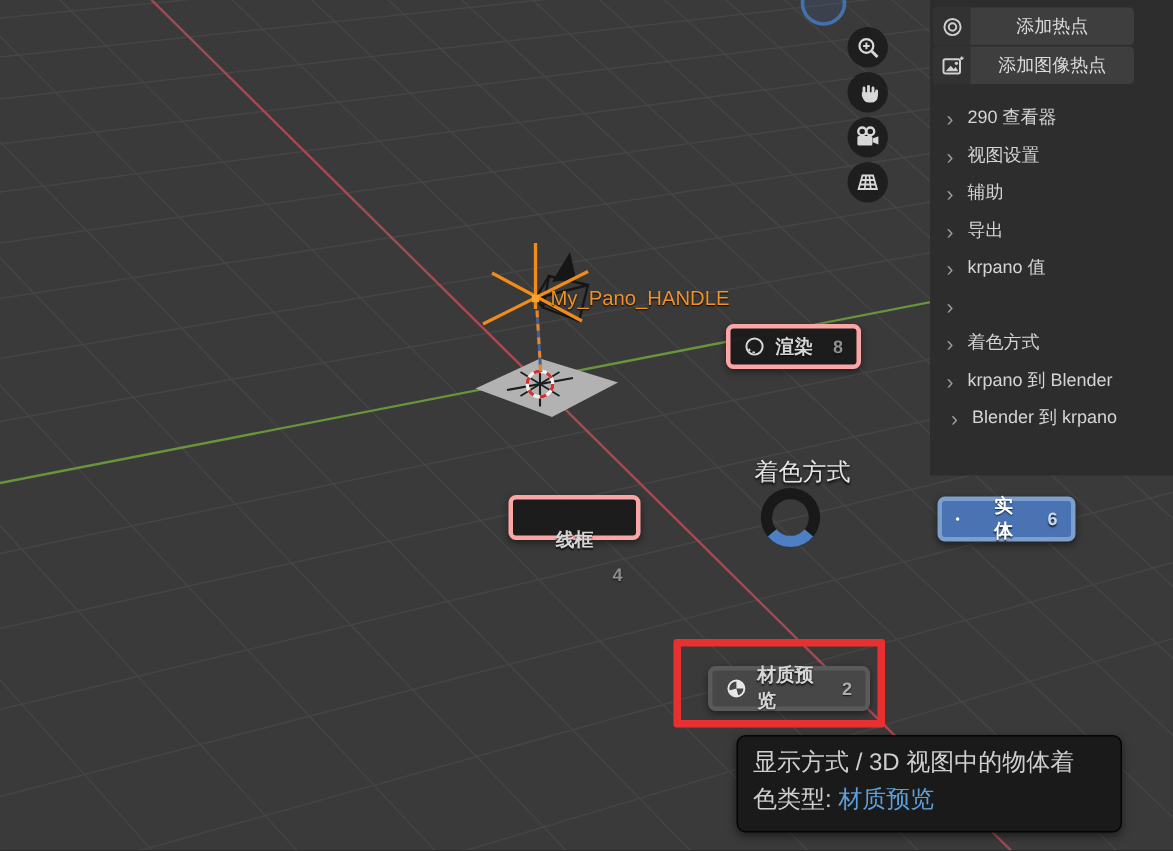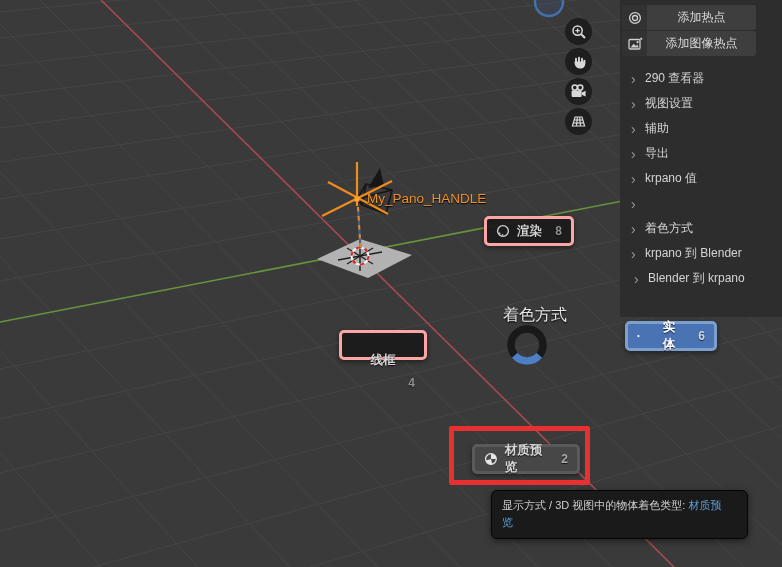--- a/index.html
+++ b/index.html
@@ -37,21 +37,21 @@
   .pie-title{position:absolute;left:535px;top:305px;transform:translateX(-50%);
     color:#e5e5e5;font-size:16px;text-shadow:0 1px 2px #000;white-space:nowrap;}
 
   
   .annotation-rect{position:absolute;left:449px;top:426px;width:141px;height:59px;
     border:5px solid #e83030;border-radius:2px;}
 
   
   .tooltip{position:absolute;left:491px;top:490px;width:257px;background:#1a1a1a;
     border:1px solid #050505;border-radius:6px;padding:6px 16px 7px 10px;
-    font-size:11px;color:#cfcfcf;line-height:1.55;box-shadow:0 2px 6px rgba(0,0,0,.5);}
+    font-size:16px;color:#cfcfcf;line-height:1.55;box-shadow:0 2px 6px rgba(0,0,0,.5);}
   .tooltip .hl{color:#5e9fd8;}
 </style>
 </head>
 <body>
 
 <div class="stage">
 
   <svg class="scene" width="782" height="567">
     <g id="grid-g">
         <line x1="0" y1="-12" x2="782" y2="-82.372" stroke="#474747" stroke-width="1" opacity="0.85"></line>
@@ -252,21 +252,21 @@
   <div class="pie-btn" style="left:339px;top:330px;width:88px;height:27px;flex-direction:column;">
     <svg width="14" height="14" viewBox="0 0 14 14">
       <circle cx="7" cy="7" r="5.4" fill="none" stroke="#d6d6d6" stroke-width="1.3"></circle>
       <line x1="1.6" y1="7" x2="12.4" y2="7" stroke="#d6d6d6" stroke-width="1.1"></line>
       <line x1="7" y1="1.6" x2="7" y2="12.4" stroke="#d6d6d6" stroke-width="1.1"></line>
     </svg>
     <span>线框</span>
     <span class="hotkey">4</span>
   </div>
 
-  <div class="pie-btn selected" style="left:625px;top:321px;width:92px;height:28px;gap:23px;">
+  <div class="pie-btn selected" style="left:625px;top:331px;width:92px;height:28px;gap:23px;">
     <svg width="14" height="14" viewBox="0 0 14 14">
       <circle cx="7" cy="7" r="5.6" fill="#ffffff"></circle>
     </svg>
     <span>实体</span>
     <span class="hotkey">6</span>
   </div>
 
   <div class="pie-btn hovered" style="left:472px;top:444px;width:108px;height:29px;">
     <svg width="14" height="14" viewBox="0 0 14 14">
       <circle cx="7" cy="7" r="5.4" fill="none" stroke="#e8e8e8" stroke-width="1.3"></circle>

